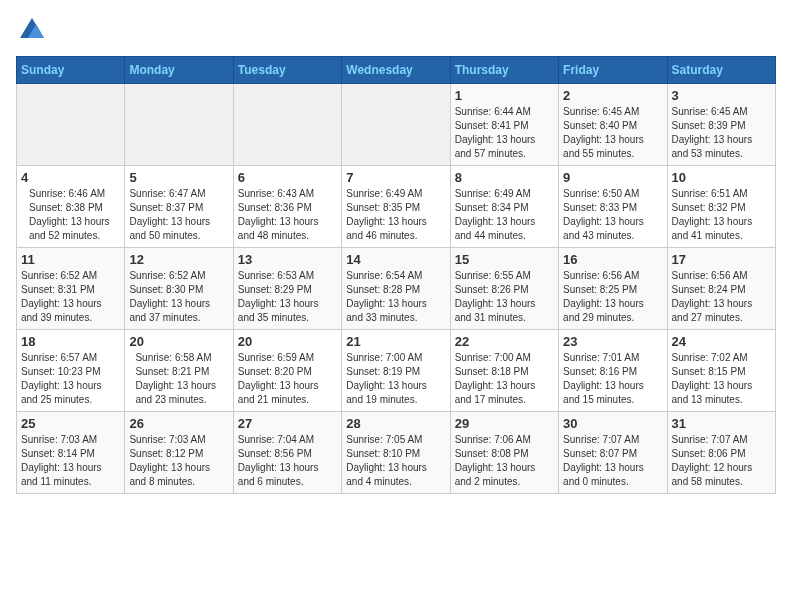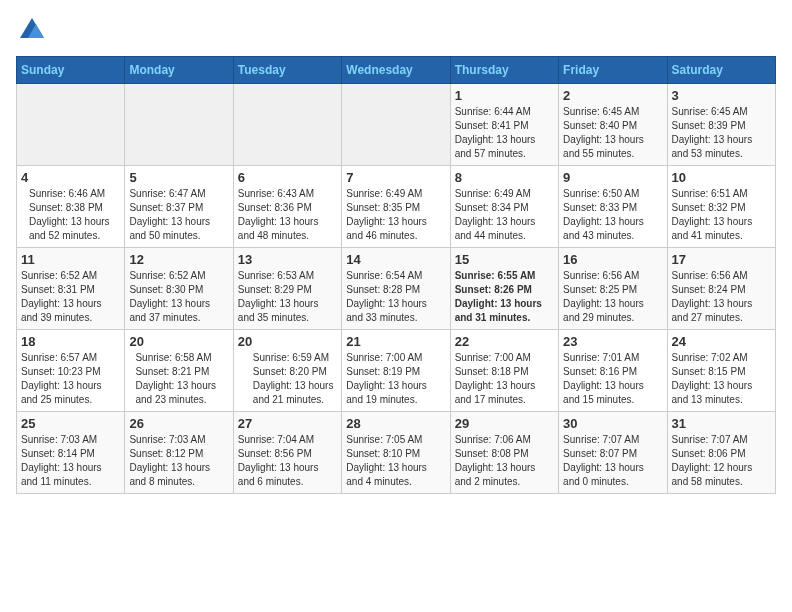--- a/index.html
+++ b/index.html
@@ -218,21 +218,21 @@
         </td>
         <td>
           <div class="day-number">14</div>
           <div class="day-info" style="white-space: pre-line;">Sunrise: 6:54 AM
 Sunset: 8:28 PM
 Daylight: 13 hours
 and 33 minutes.</div>
         </td>
         <td>
           <div class="day-number">15</div>
-          <div class="day-info" style="white-space: pre-line; font-weight: bold;">Sunrise: 6:55 AM
+          <div class="day-info" style="white-space: pre-line;">Sunrise: 6:55 AM
 Sunset: 8:26 PM
 Daylight: 13 hours
 and 31 minutes.</div>
         </td>
         <td>
           <div class="day-number">16</div>
           <div class="day-info" style="white-space: pre-line;">Sunrise: 6:56 AM
 Sunset: 8:25 PM
 Daylight: 13 hours
 and 29 minutes.</div>
@@ -255,21 +255,21 @@
         </td>
         <td>
           <div class="day-number">20</div>
           <div class="day-info" style="white-space: pre-line; margin-left: 6px;">Sunrise: 6:58 AM
 Sunset: 8:21 PM
 Daylight: 13 hours
 and 23 minutes.</div>
         </td>
         <td>
           <div class="day-number">20</div>
-          <div class="day-info" style="white-space: pre-line; margin-left: 15px;">Sunrise: 6:59 AM
+          <div class="day-info" style="white-space: pre-line;">Sunrise: 6:59 AM
 Sunset: 8:20 PM
 Daylight: 13 hours
 and 21 minutes.</div>
         </td>
         <td>
           <div class="day-number">21</div>
           <div class="day-info" style="white-space: pre-line;">Sunrise: 7:00 AM
 Sunset: 8:19 PM
 Daylight: 13 hours
 and 19 minutes.</div>

